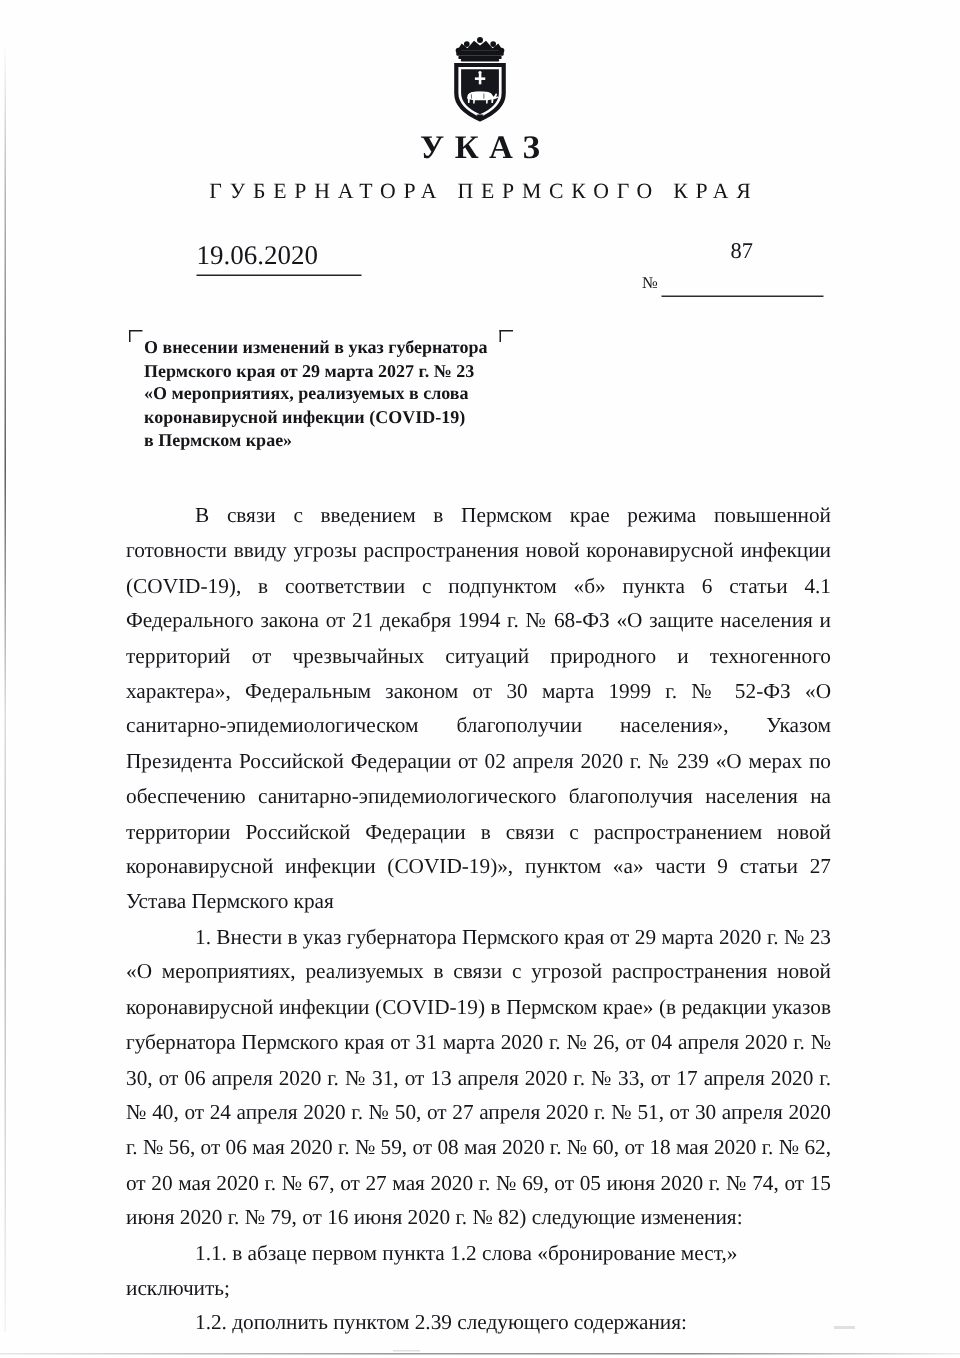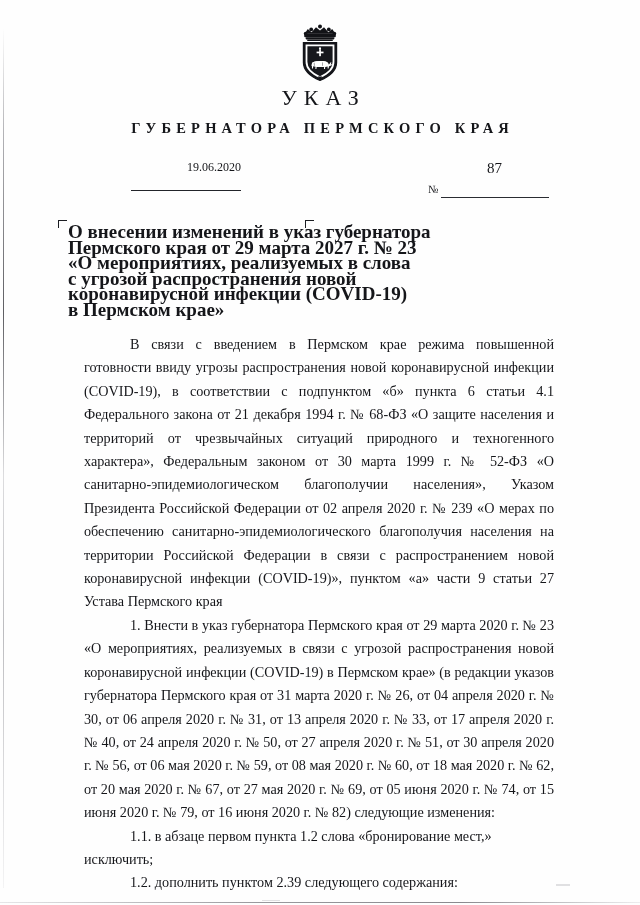--- a/index.html
+++ b/index.html
@@ -57,53 +57,52 @@
   }
   .emblem svg { display: block; }
 
   
   .doc-type {
     position: absolute;
     left: 0; right: 0;
     top: 87px;
     text-align: center;
     font-size: 22px;
-    font-weight: normal;
+    font-weight: bold;
     letter-spacing: 7px;
     text-indent: 7px;
     line-height: 1;
   }
   .doc-authority {
     position: absolute;
     left: 0; right: 0;
     top: 121px;
     text-align: center;
     font-size: 14.5px;
     letter-spacing: 5.2px;
     text-indent: 5.2px;
     line-height: 1;
-    font-weight: bold;
   }
 
   
   .meta-row {
     position: absolute;
     top: 160px;
     left: 0; right: 0;
     height: 26px;
   }
   .date-field {
     position: absolute;
     left: 131px;
     top: 0;
     width: 110px;
-    text-align: right;
-    font-size: 12px;
+    text-align: left;
+    font-size: 18px;
     border-bottom: 1px solid #22242a;
-    padding-bottom: 15px;
+    padding-bottom: 2px;
   }
   .num-group {
     position: absolute;
     left: 428px;
     top: 0;
     display: flex;
     align-items: flex-end;
   }
   .num-sign {
     font-size: 11px;
@@ -116,24 +115,24 @@
     text-align: center;
     font-size: 15px;
     border-bottom: 1px solid #2a2c32;
     padding-bottom: 20px;
     margin-left: 2px;
   }
 
   
   .title-block {
     position: absolute;
-    left: 68px;
+    left: 96px;
     top: 224px;
     width: 320px;
-    font-size: 19px;
+    font-size: 12px;
     font-weight: bold;
     line-height: 15.6px;
   }
   .title-block .tline { white-space: nowrap; }
   .corner-mark {
     position: absolute;
     width: 8px;
     height: 7px;
     border-top: 1.4px solid #1b1d22;
     border-left: 1.4px solid #1b1d22;
@@ -246,21 +245,20 @@
       <span class="num-field">87</span>
     </div>
   </div>
 
   <div class="title-block">
     <div class="corner-mark corner-left"></div>
     <div class="corner-mark corner-right"></div>
     <div class="tline">О внесении изменений в указ губернатора</div>
     <div class="tline">Пермского края от 29 марта 2027 г. № 23</div>
     <div class="tline">«О мероприятиях, реализуемых в слова</div>
-    <div class="tline">с угрозой распространения новой</div>
     <div class="tline">коронавирусной инфекции (COVID-19)</div>
     <div class="tline">в Пермском крае»</div>
   </div>
 
   <div class="body-text">
     <p>В связи с введением в Пермском крае режима повышенной готовности ввиду угрозы распространения новой коронавирусной инфекции (COVID-19), в соответствии с подпунктом «б» пункта 6 статьи 4.1 Федерального закона от 21 декабря 1994 г. № 68-ФЗ «О защите населения и территорий от чрезвычайных ситуаций природного и техногенного характера», Федеральным законом от 30 марта 1999 г. № 52-ФЗ «О санитарно-эпидемиологическом благополучии населения», Указом Президента Российской Федерации от 02 апреля 2020 г. № 239 «О мерах по обеспечению санитарно-эпидемиологического благополучия населения на территории Российской Федерации в связи с распространением новой коронавирусной инфекции (COVID-19)», пунктом «а» части 9 статьи 27 Устава Пермского края</p>
     <p>1. Внести в указ губернатора Пермского края от 29 марта 2020 г. № 23 «О мероприятиях, реализуемых в связи с угрозой распространения новой коронавирусной инфекции (COVID-19) в Пермском крае» (в редакции указов губернатора Пермского края от 31 марта 2020 г. № 26, от 04 апреля 2020 г. № 30, от 06 апреля 2020 г. № 31, от 13 апреля 2020 г. № 33, от 17 апреля 2020 г. № 40, от 24 апреля 2020 г. № 50, от 27 апреля 2020 г. № 51, от 30 апреля 2020 г. № 56, от 06 мая 2020 г. № 59, от 08 мая 2020 г. № 60, от 18 мая 2020 г. № 62, от 20 мая 2020 г. № 67, от 27 мая 2020 г. № 69, от 05 июня 2020 г. № 74, от 15 июня 2020 г. № 79, от 16 июня 2020 г. № 82) следующие изменения:</p>
     <p class="nojust">1.1. в абзаце первом пункта 1.2 слова «бронирование мест,» исключить;</p>
     <p class="nojust">1.2. дополнить пунктом 2.39 следующего содержания:</p>
 

